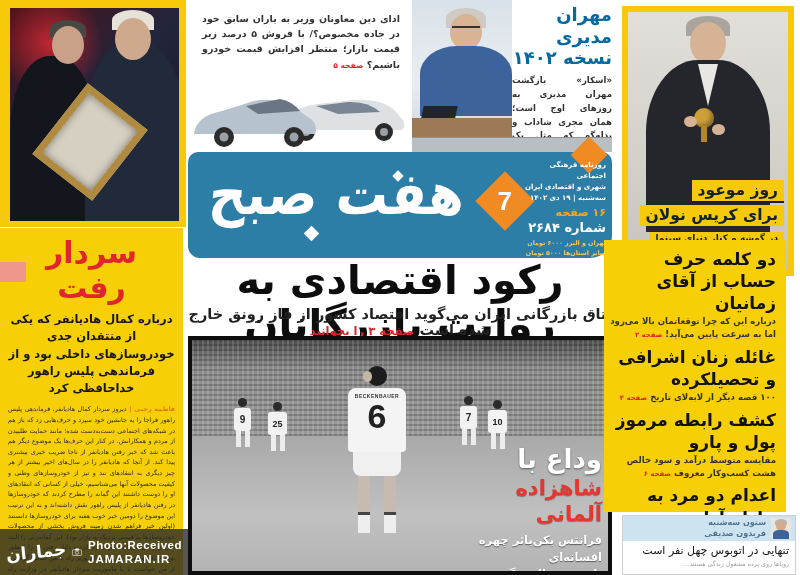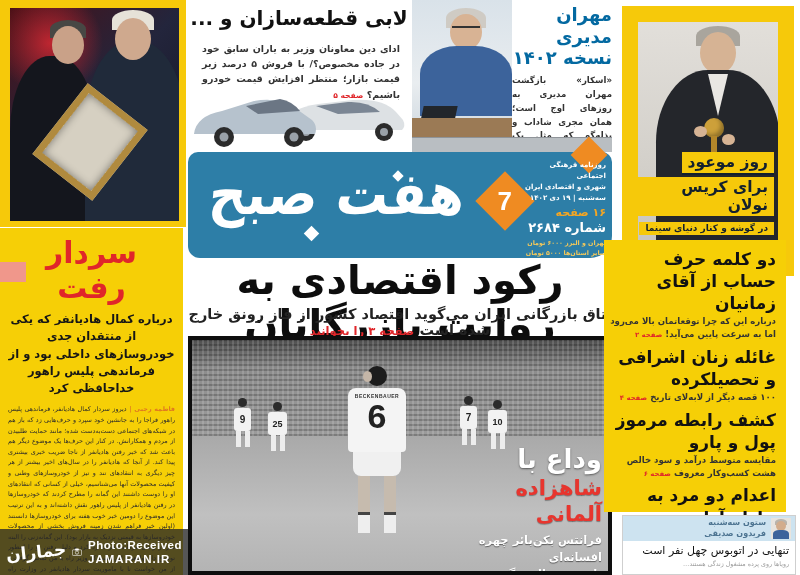--- a/index.html
+++ b/index.html
@@ -115,21 +115,21 @@
   .b-shorts{width:48px;height:24px;background:#f0f0f0;border-radius:0 0 8px 8px;margin:0 auto;}
   .b-legs{display:flex;justify-content:space-between;width:38px;margin:0 auto;}
   .b-leg{width:12px;height:36px;background:#c6bbae;}
   .b-sock{width:12px;height:18px;background:#eeeeee;border-top:3px solid #444;}
   .fb-caption{position:absolute;right:6px;top:104px;width:160px;text-align:right;}
   .fbc1{font-size:26px;font-weight:bold;color:#fff;line-height:1.2;text-shadow:0 1px 2px rgba(0,0,0,.5);}
   .fbc2{font-size:21px;font-weight:bold;color:#e8352e;line-height:1.25;text-shadow:0 1px 1px rgba(0,0,0,.35);}
   .fbc3{font-size:11.5px;font-weight:bold;color:#fff;line-height:1.5;margin-top:4px;text-shadow:0 1px 1px rgba(0,0,0,.5);}
 
   
-  .nolan{left:622px;top:6px;width:172px;height:270px;background:#f6c90a;padding:16px;box-sizing:border-box;}
+  .nolan{left:622px;top:6px;width:172px;height:270px;background:#f6c90a;padding:6px;box-sizing:border-box;}
   .nolan-photo{position:relative;width:100%;height:100%;overflow:hidden;
     background:linear-gradient(180deg,#e2dfda 0%,#d3d0ca 60%,#c6c3bd 100%);}
   .n-hair{position:absolute;left:58px;top:4px;width:44px;height:20px;border-radius:50% 50% 0 0;background:#a9a59d;}
   .n-face{position:absolute;left:62px;top:10px;width:36px;height:42px;border-radius:50%;background:#d6b394;}
   .n-suit{position:absolute;left:18px;top:48px;width:124px;height:172px;border-radius:42% 42% 0 0;background:#24262b;}
   .n-shirt{position:absolute;left:70px;top:52px;width:20px;height:42px;background:#e9e7e3;clip-path:polygon(0 0,100% 0,50% 100%);}
   .n-globe{position:absolute;left:66px;top:96px;width:20px;height:20px;border-radius:50%;background:#cda03a;box-shadow:inset -3px -3px 4px rgba(0,0,0,.3);}
   .n-stem{position:absolute;left:73px;top:114px;width:6px;height:16px;background:#b3862a;}
   .n-hand{position:absolute;width:13px;height:11px;border-radius:50%;background:#d6b394;}
   .nolan-caption{position:absolute;right:4px;bottom:6px;text-align:right;}
@@ -186,21 +186,20 @@
     <rect x="5" y="0.5" width="6" height="3" rx="1" fill="#fff"></rect>
     <circle cx="8" cy="7" r="2.6" fill="none" stroke="#fff"></circle>
   </svg>
   <div class="wm-text">
     <div class="wm-l1">Photo:Received</div>
     <div class="wm-l2">JAMARAN.IR</div>
   </div>
 </div>
 
 <div class="abs auto-story">
-  <div class="auto-title">لابی قطعه‌سازان و ...</div>
   <div class="auto-body"><span>ادای دین معاونان وزیر به یاران سابق خود در جاده مخصوص؟/ با فروش ۵ درصد زیر قیمت بازار؛ منتظر افزایش قیمت خودرو باشیم؟</span> <span class="page-ref">صفحه ۵</span></div>
   <div class="cars">
     <svg width="222" height="66" viewBox="0 0 222 66">
       <path d="M95 40 Q100 22 130 18 L165 14 Q195 12 208 26 L215 34 Q218 40 214 44 L100 44 Z" fill="#dde1e4"></path>
       <path d="M128 20 L160 16 Q180 15 192 26 L150 28 Z" fill="#7b8694"></path>
       <circle cx="118" cy="46" r="9" fill="#2b2b2b"></circle>
         <circle cx="118" cy="46" r="4" fill="#9aa1a8"></circle>
       <circle cx="196" cy="46" r="9" fill="#2b2b2b"></circle>
         <circle cx="196" cy="46" r="4" fill="#9aa1a8"></circle>
       <path d="M6 48 Q8 30 34 25 L66 15 Q92 10 110 24 L124 34 Q130 40 127 48 Z" fill="#b6c2cd"></path>

